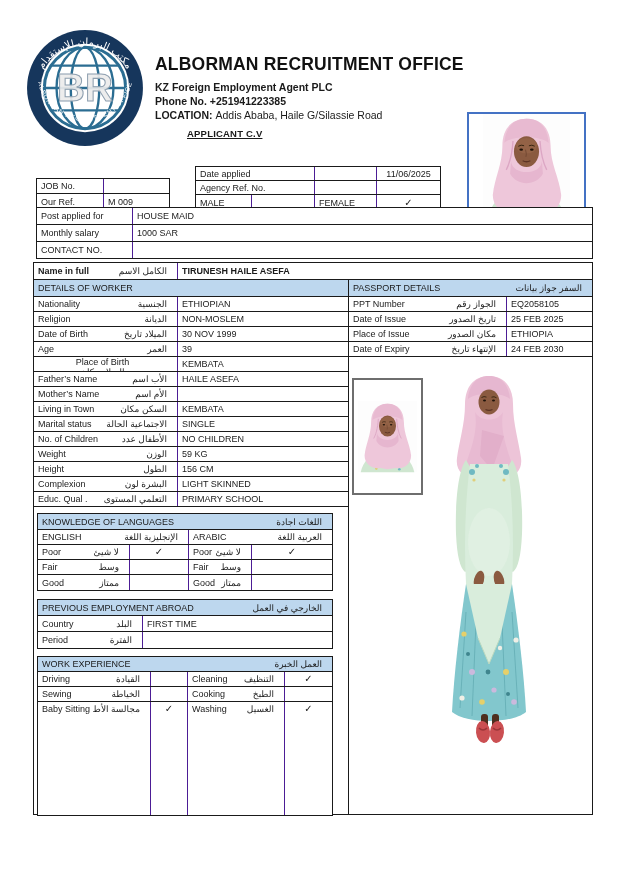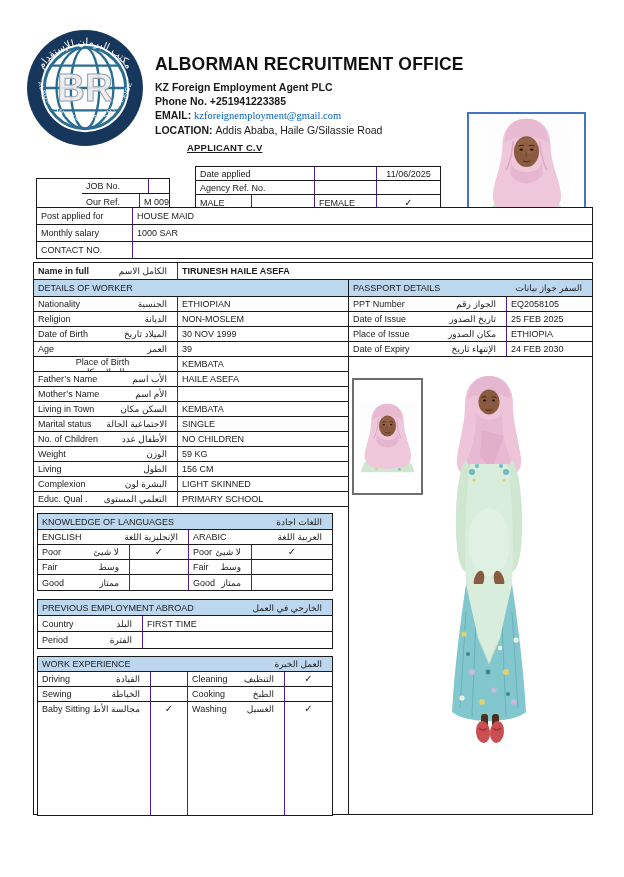--- a/index.html
+++ b/index.html
@@ -91,38 +91,34 @@
         <textPath href="#arcB" startOffset="50%" text-anchor="middle">ALBORMAN RECRUITMENT OFFICE</textPath>
       </text>
     </svg>
   </div>
 
   <div class="abs" style="left:155px;top:54px;width:430px;">
     <div class="org-title">ALBORMAN RECRUITMENT OFFICE</div>
     <div class="hline" style="margin-top:6px;">KZ Foreign Employment Agent PLC</div>
     <div class="hline">Phone No. +251941223385</div>
     <div class="hline" style="line-height:14px;">
-      <span class="lab">EMAIL:</span>
-      <a class="email-link">kzforeignemployment@gmail.com</a>
-    </div>
-    <div class="hline" style="line-height:14px;">
       <span class="lab">LOCATION:</span>
       <span class="plain">Addis Ababa, Haile G/Silassie Road</span>
     </div>
   </div>
 
-  <div class="abs cv-title" style="left:187px;top:142px;">APPLICANT C.V</div>
+  <div class="abs cv-title" style="left:187px;top:128px;">APPLICANT C.V</div>
 
   <div class="abs photo-blue" style="left:467px;top:112px;width:119px;height:110px;">
     <svg viewBox="0 0 90 110" preserveAspectRatio="xMidYMax meet">
         <use href="#portrait"></use>
       </svg>
   </div>
 
-  <div class="tbl" style="left:36px;top:178px;width:134px;padding-left:45px;">
+  <div class="tbl" style="left:36px;top:178px;width:134px;">
     <div class="row bb" style="height:15px;">
       <div class="c" style="width:66px;">
           <span>JOB No.</span>
         </div>
       <div class="c grow">
           <span></span>
         </div>
     </div>
     <div class="row" style="height:15px;">
       <div class="c" style="width:66px;">
@@ -317,21 +313,21 @@
           <div class="c sb" style="width:143px;">
             <span>Weight</span>
             <span class="ar">الوزن</span>
           </div>
           <div class="c grow">
             <span>59 KG</span>
           </div>
         </div>
       <div class="row bb" style="height:15px;">
           <div class="c sb" style="width:143px;">
-            <span>Living</span>
+            <span>Height</span>
             <span class="ar">الطول</span>
           </div>
           <div class="c grow">
             <span>156 CM</span>
           </div>
         </div>
       <div class="row bb" style="height:15px;">
           <div class="c sb" style="width:143px;">
             <span>Complexion</span>
             <span class="ar">البشرة لون</span>

